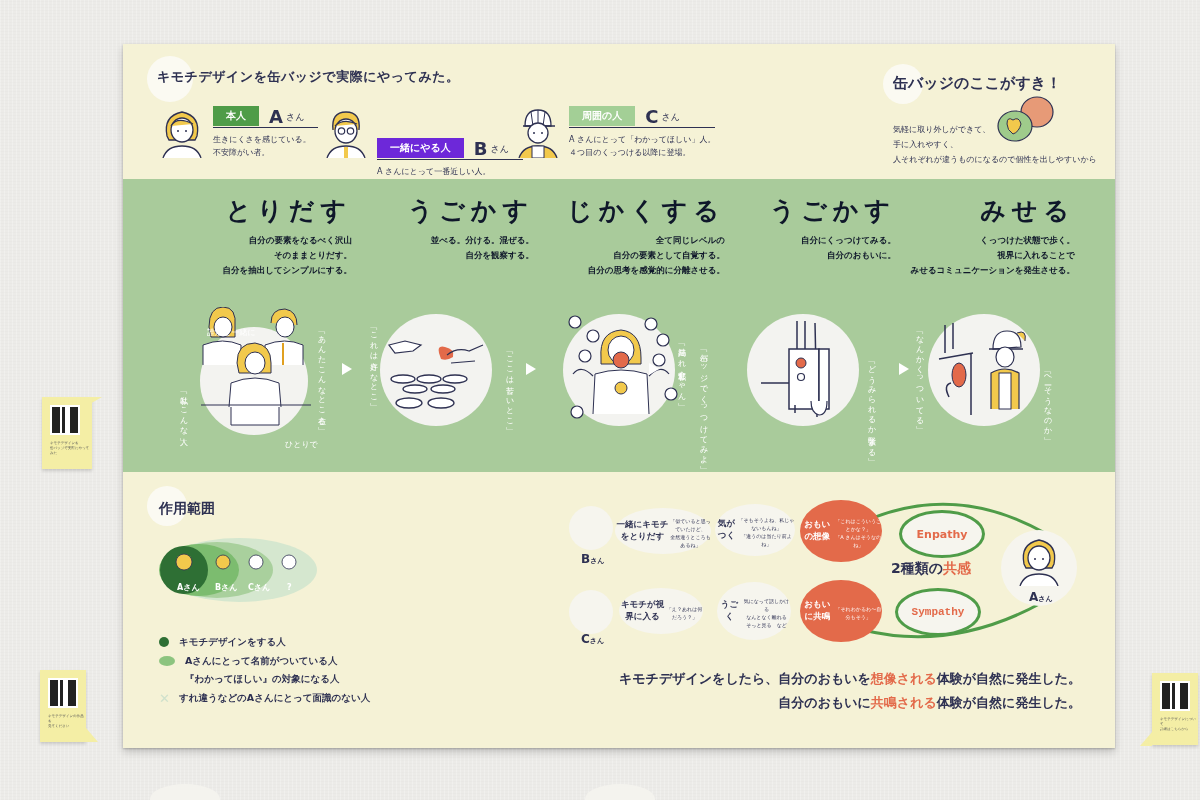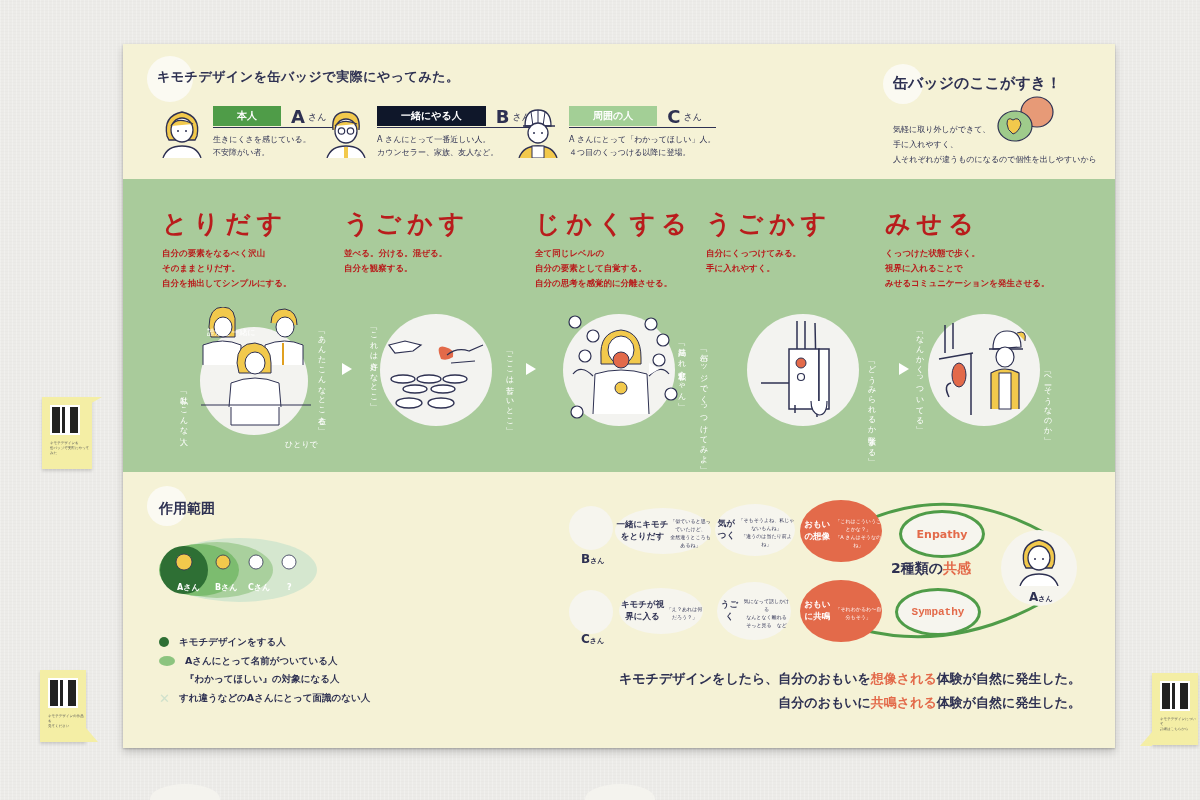--- a/index.html
+++ b/index.html
@@ -25,35 +25,35 @@
     background: #fbfaf2;
   }
   .main-title {
     position: absolute; left: 34px; top: 24px; font-size: 13px; font-weight: bold;
     color: #2e3152; letter-spacing: 0.5px;
   }
   .persona { position: absolute; top: 62px; display: flex; align-items: flex-start; gap: 8px; }
   .persona .face { width: 46px; height: 52px; }
   .persona .info { display: flex; flex-direction: column; }
   .persona .tagline { display: flex; align-items: flex-end; border-bottom: 1.5px solid #2e3152; padding-bottom: 1px; }
-  .persona .tag { font-size: 10px; font-weight: bold; color: #fff; padding: 3px 24px; }
+  .persona .tag { font-size: 10px; font-weight: bold; color: #fff; padding: 3px 13px; }
   .persona .letter { font-size: 18px; font-weight: bold; color: #2e3152; margin-left: 10px; line-height: 18px; }
   .persona .san { font-size: 9px; color: #2e3152; margin: 0 14px 2px 3px; }
   .persona .desc { font-size: 8px; line-height: 13px; margin-top: 5px; color: #2e3152; }
 
   .like-title {
     position: absolute; left: 770px; top: 30px; font-size: 15px; font-weight: bold; color: #2e3152;
   }
   .like-desc { position: absolute; left: 770px; top: 78px; font-size: 8px; line-height: 15px; color: #2e3152; }
 
   .band {
     position: absolute; left: 0; top: 135px; width: 992px; height: 293px;
     background: #a9cb9b;
   }
-  .step { position: absolute; top: 28px; width: 190px; text-align: left; color: #b91c1c; }
+  .step { position: absolute; top: 15px; width: 190px; text-align: right; color: #0f172a; }
   .step .verb { font-size: 25px; font-weight: bold; letter-spacing: 6px; }
   .step .sdesc { font-size: 8.5px; font-weight: bold; line-height: 15px; margin-top: 6px; }
   .illus {
     position: absolute; width: 112px; height: 112px; border-radius: 50%; background: #f3f3f0;
     top: 135px; overflow: visible;
   }
   .arrow-tri {
     position: absolute; top: 184px; width: 0; height: 0;
     border-top: 6px solid transparent; border-bottom: 6px solid transparent; border-left: 10px solid #fff;
   }
@@ -165,21 +165,21 @@
       <path d="M10 24 Q8 6 23 6 Q38 6 36 24" fill="#f2c94c" stroke="#2e3152" stroke-width="1.3"></path>
       <ellipse cx="23" cy="25" rx="11" ry="12" fill="#fff" stroke="#2e3152" stroke-width="1.3"></ellipse>
       <path d="M12 20 Q20 12 34 18" fill="#f2c94c" stroke="#2e3152" stroke-width="1.3"></path>
       <circle cx="18.5" cy="25" r="3.2" fill="none" stroke="#2e3152" stroke-width="1.2"></circle>
         <circle cx="27.5" cy="25" r="3.2" fill="none" stroke="#2e3152" stroke-width="1.2"></circle>
       <path d="M4 52 Q8 40 23 40 Q38 40 42 52" fill="#fff" stroke="#2e3152" stroke-width="1.3"></path>
       <rect x="21" y="41" width="4" height="11" fill="#f2c94c"></rect>
     </svg>
     <div class="info">
       <div class="tagline">
-        <span class="tag" style="background:#0f172a;">一緒にやる人</span>
+        <span class="tag" style="background:#6d28d9;margin-top:32px;">一緒にやる人</span>
         <span class="letter">B</span>
         <span class="san">さん</span>
       </div>
       <div class="desc">
         <div>A さんにとって一番近しい人。</div>
         <div>カウンセラー、家族、友人など。</div>
       </div>
     </div>
   </div>
 
@@ -242,21 +242,21 @@
       <div class="sdesc">
         <div>全て同じレベルの</div>
         <div>自分の要素として自覚する。</div>
         <div>自分の思考を感覚的に分離させる。</div>
       </div>
     </div>
     <div class="step" style="left:583px;">
       <div class="verb">うごかす</div>
       <div class="sdesc">
         <div>自分にくっつけてみる。</div>
-        <div>手に入れやすく。</div>
+        <div>自分のおもいに。</div>
       </div>
     </div>
     <div class="step" style="left:762px;">
       <div class="verb">みせる</div>
       <div class="sdesc">
         <div>くっつけた状態で歩く。</div>
         <div>視界に入れることで</div>
         <div>みせるコミュニケーションを発生させる。</div>
       </div>
     </div>

